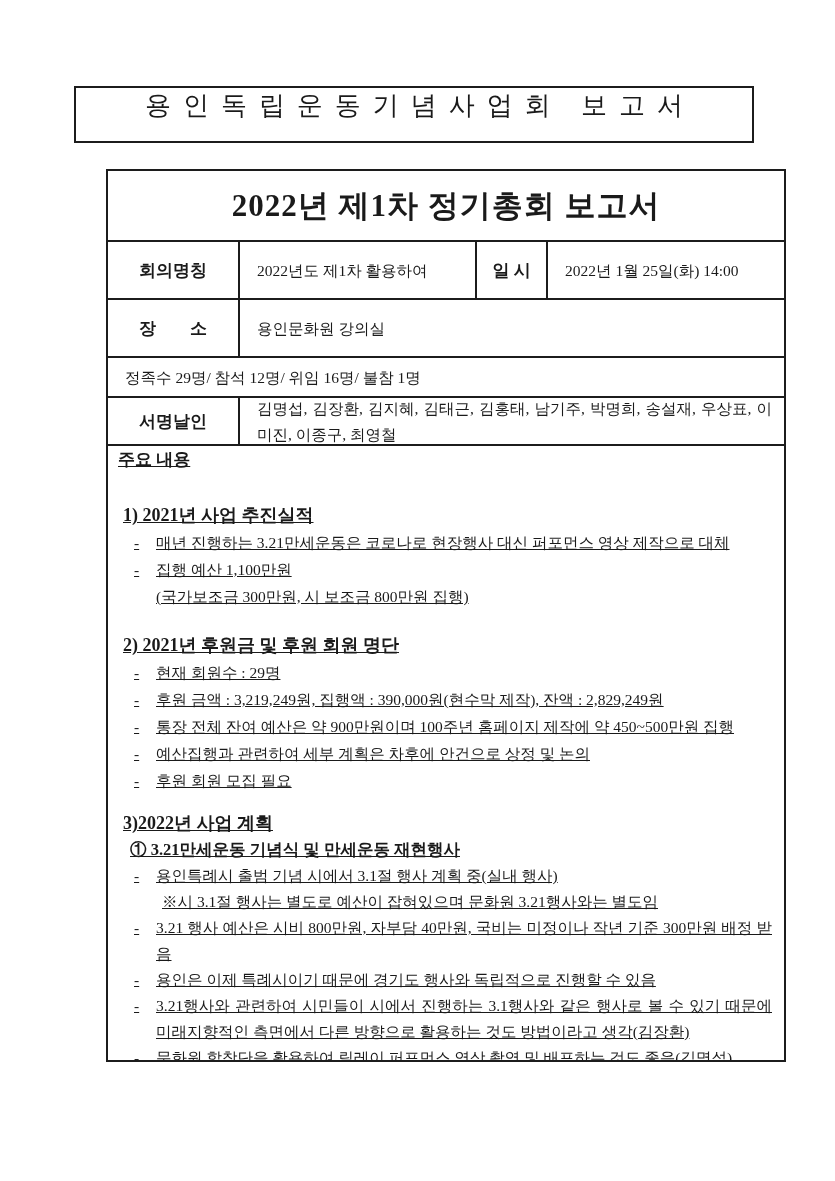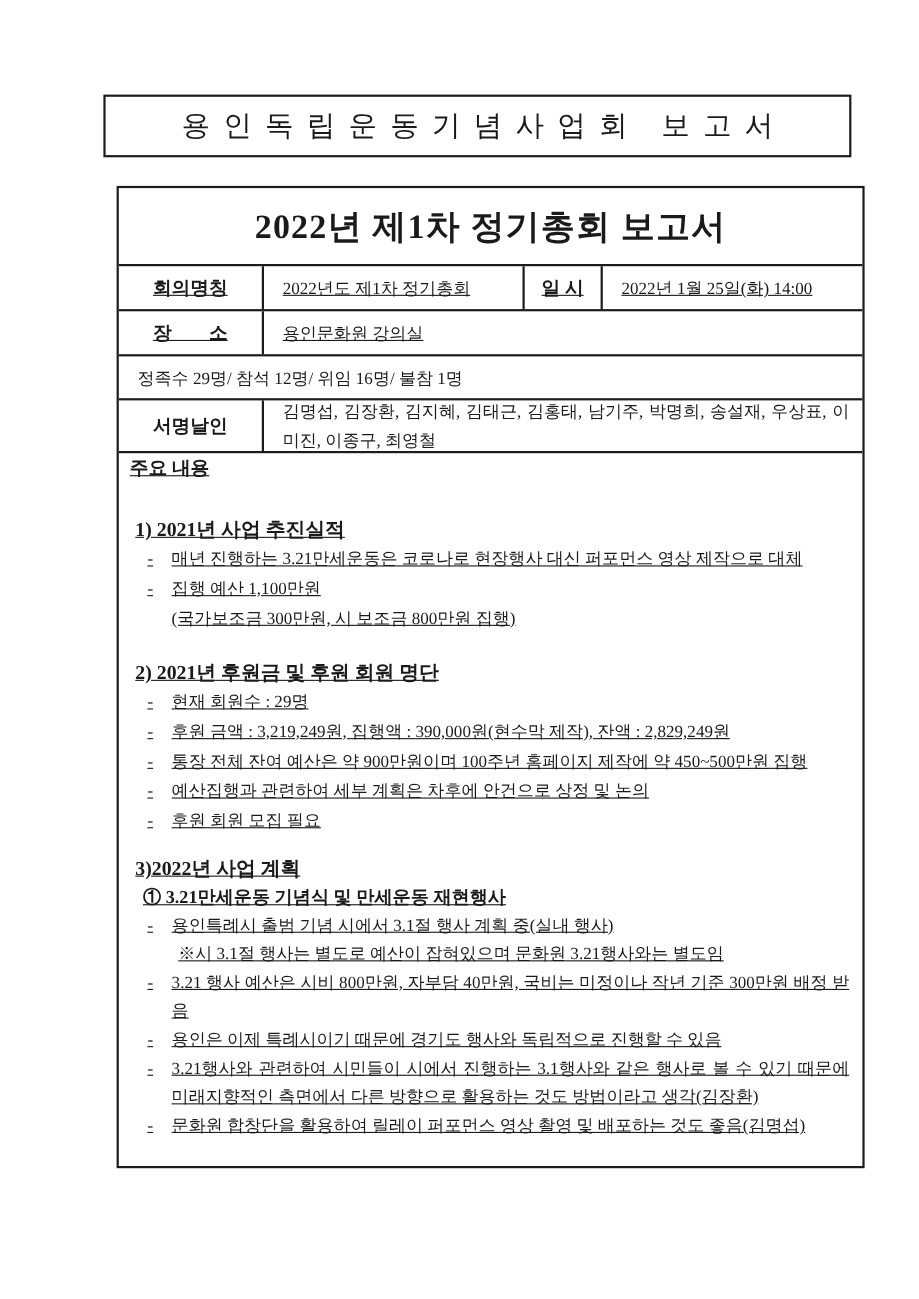--- a/index.html
+++ b/index.html
@@ -8,23 +8,23 @@
     width:835px; height:1181px;
     font-family:"Liberation Serif","DejaVu Serif",serif;
     color:#1a1a1a;
     position:relative;
     overflow:hidden;
   }
   .page { position:absolute; inset:0; background:#fff; }
 
   
   .org-box {
-    position:absolute; left:94px; top:86px; width:680px; height:57px;
+    position:absolute; left:74px; top:86px; width:680px; height:57px;
     border:2px solid #1c1c1c;
-    display:flex; align-items:center; justify-content:center;
+    display:flex; justify-content:center;
   }
   .org-box span {
     font-size:26px; letter-spacing:0.46em; text-indent:0.46em;
     white-space:nowrap; font-weight:500;
   }
 
   
   .report-box {
     position:absolute; left:78px; top:169px; width:680px; height:893px;
     border:2px solid #1c1c1c;
@@ -32,21 +32,21 @@
     background:#fff;
     margin-left:28px;
   }
   .title-row {
     height:71px; border-bottom:2px solid #1c1c1c;
     display:flex; align-items:center; justify-content:center;
   }
   .title-row h1 { font-size:31px; font-weight:600; letter-spacing:1px; white-space:nowrap; }
 
   .meta-row { display:flex; border-bottom:2px solid #1c1c1c; }
-  .r41 { height:41px;text-decoration:underline; } .r40 { height:40px; } .r60 { height:48px; }
+  .r41 { height:58px; } .r40 { height:40px; } .r60 { height:48px; }
   .cell { display:flex; align-items:center; }
   .cell.label {
     justify-content:center; font-weight:bold; font-size:17px;
     border-right:2px solid #1c1c1c; flex:none;
   }
   .cell.value { font-size:15.5px; padding:2px 12px 0 17px; }
   .w1 { width:132px; }
   .w2 { width:237px; border-right:2px solid #1c1c1c; flex:none; }
   .w3 { width:71px; }
   .w4 { flex:1; }
@@ -81,21 +81,21 @@
   </div>
 
   <div class="report-box">
 
     <div class="title-row">
       <h1>2022년 제1차 정기총회 보고서</h1>
     </div>
 
     <div class="meta-row r41">
       <div class="cell label w1">회의명칭</div>
-      <div class="cell value w2">2022년도 제1차 정기총회</div>
+      <div class="cell value w2">2022년도 제1차 활용하여</div>
       <div class="cell label w3">일 시</div>
       <div class="cell value w4">2022년 1월 25일(화) 14:00</div>
     </div>
 
     <div class="meta-row r41">
       <div class="cell label w1">장　　소</div>
       <div class="cell value wrest">용인문화원 강의실</div>
     </div>
 
     <div class="meta-row r40">

